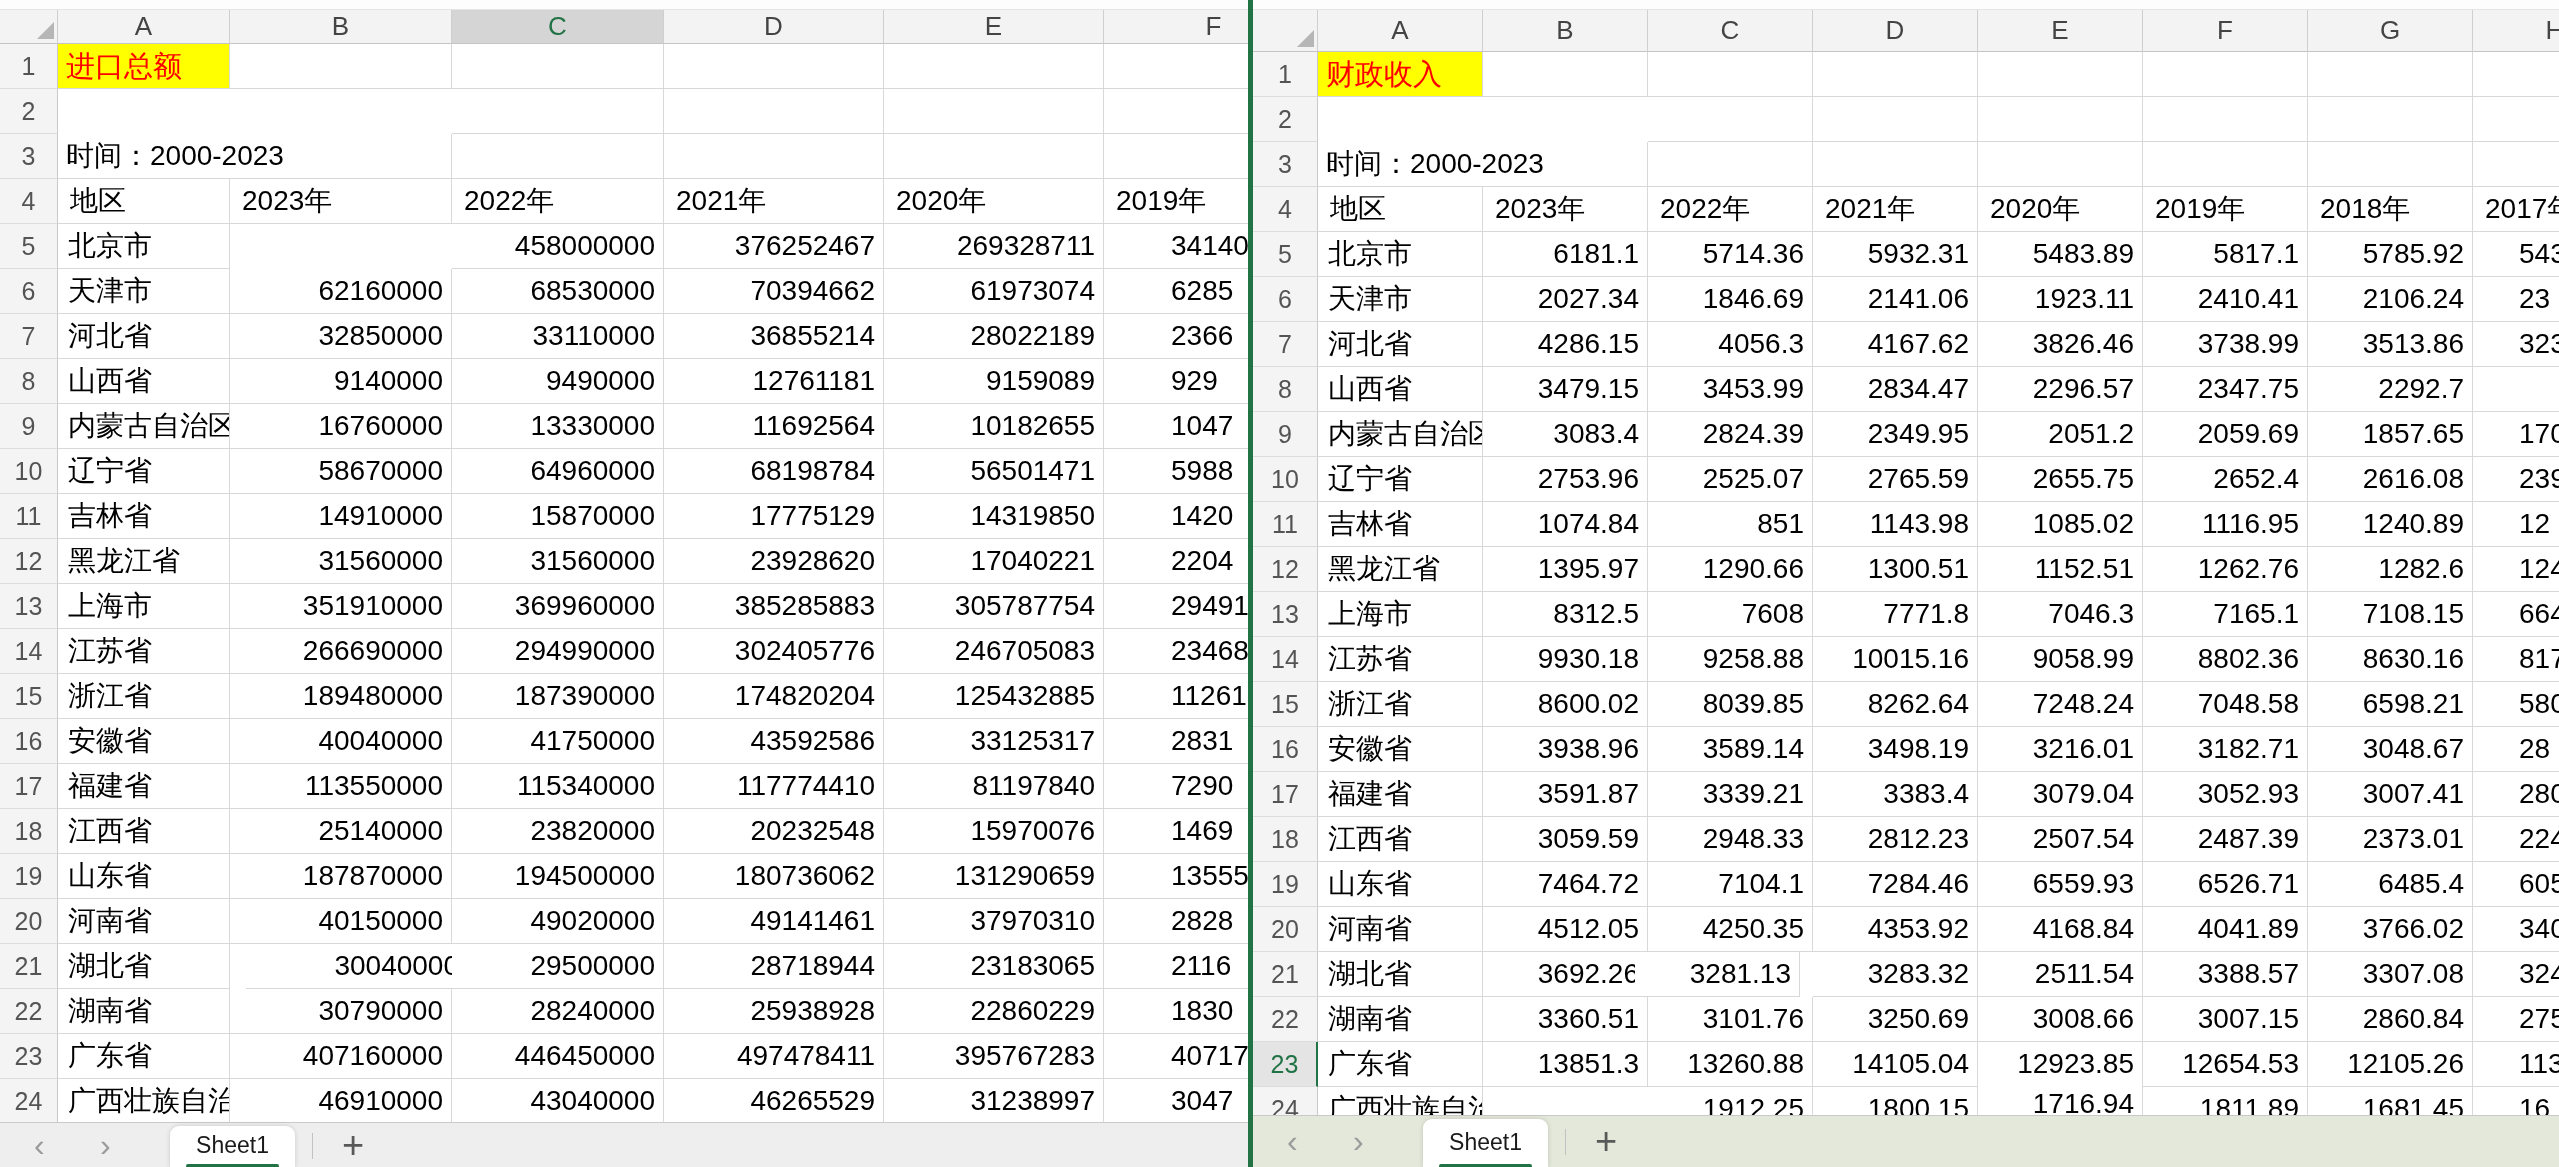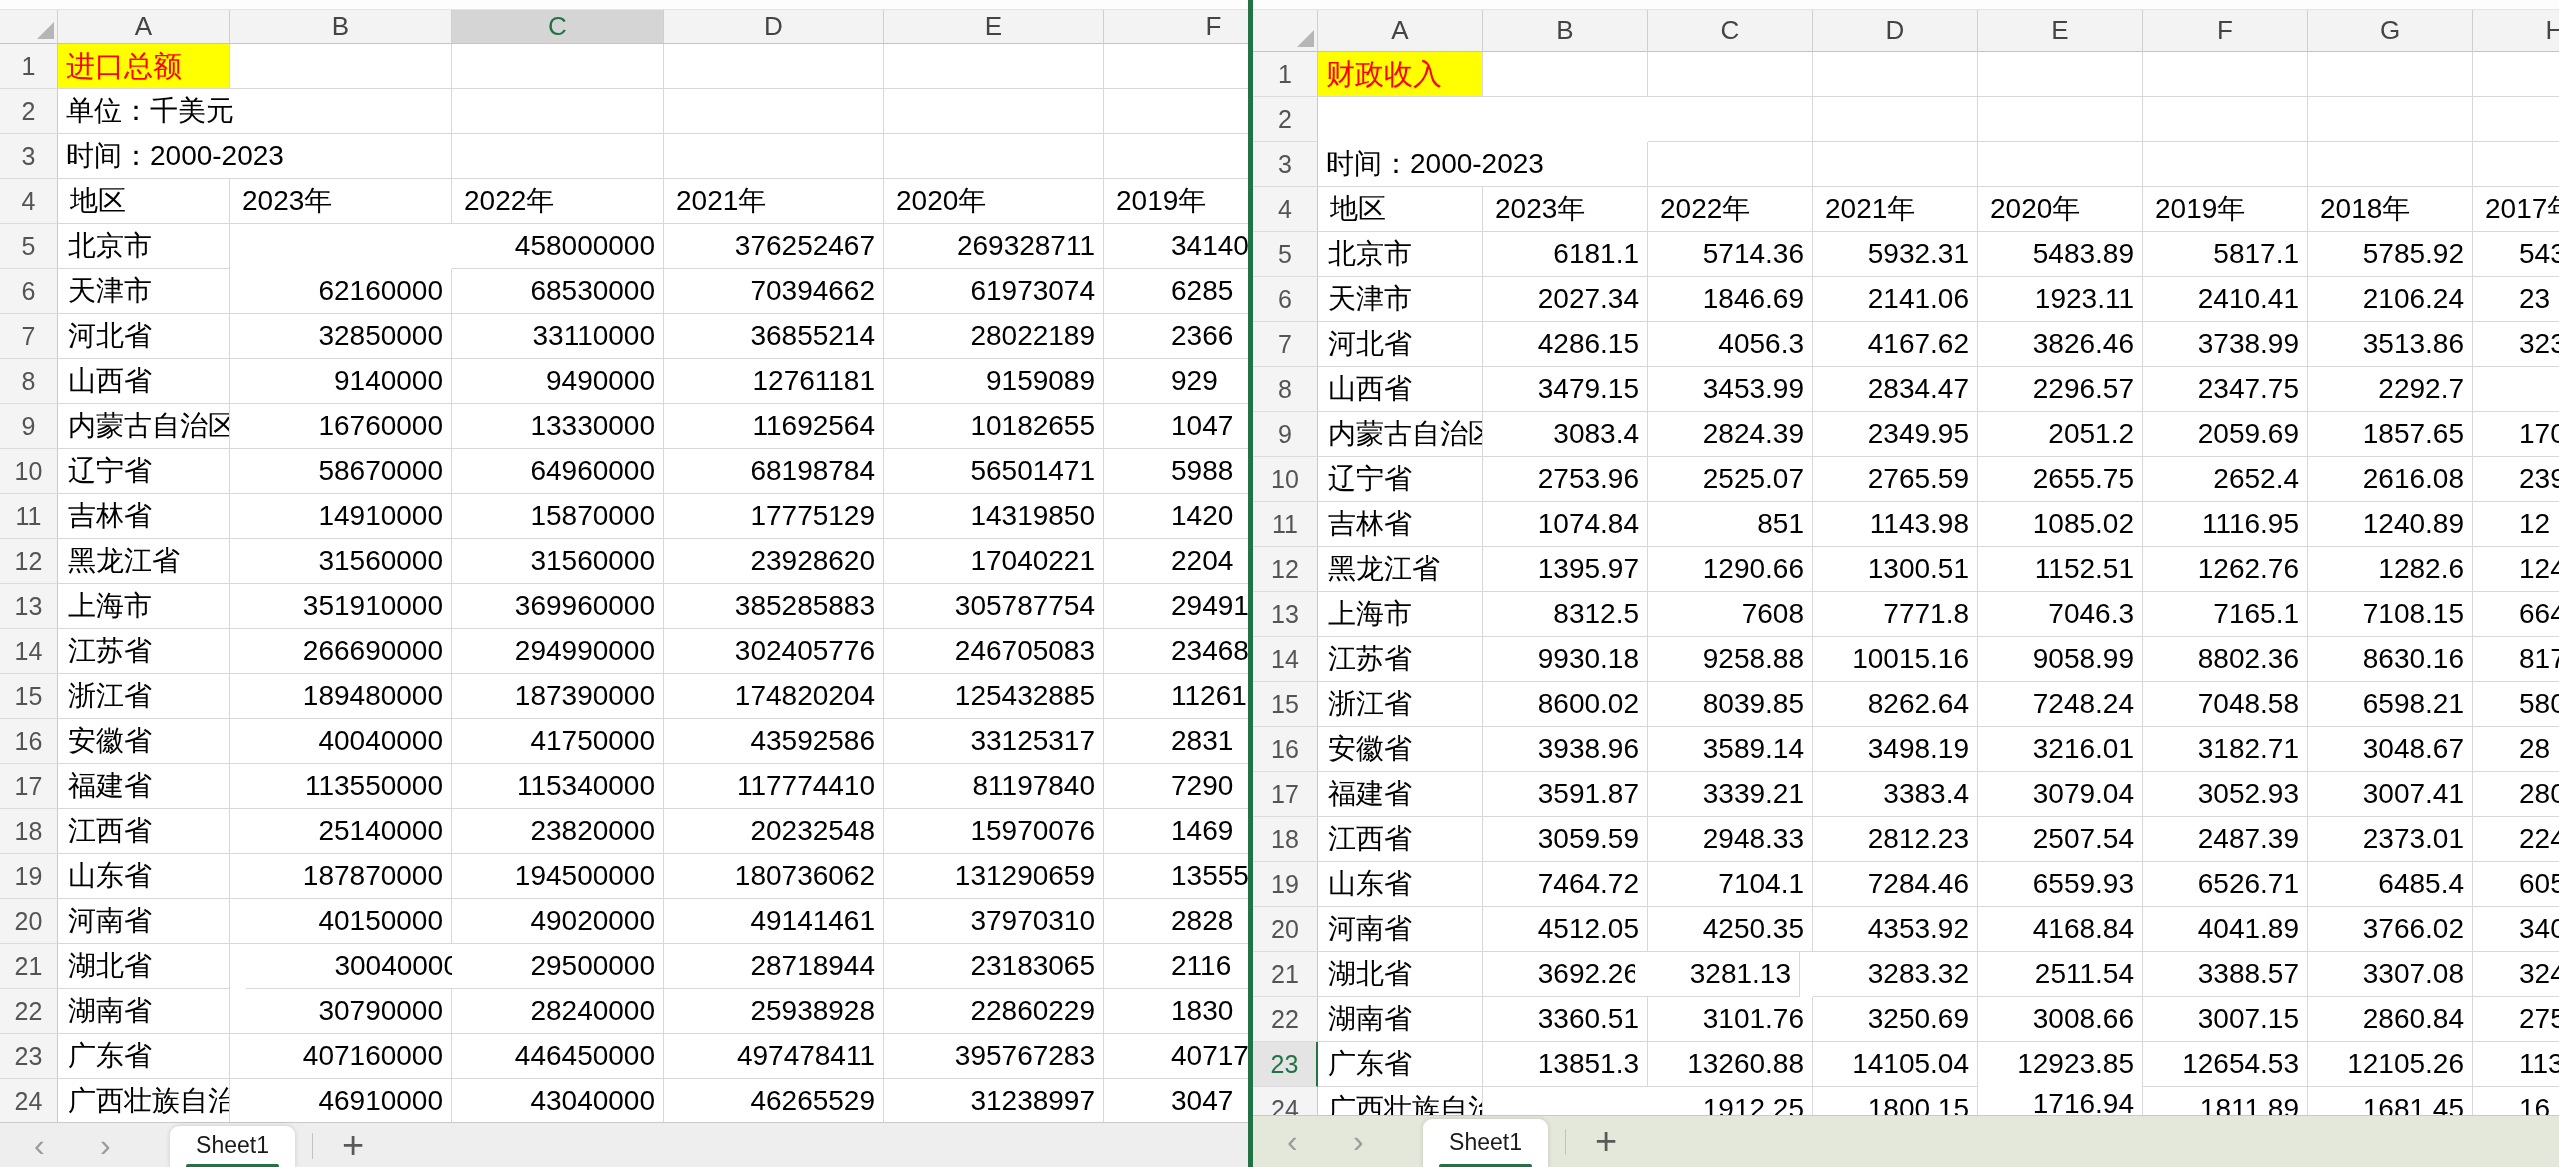--- a/index.html
+++ b/index.html
@@ -51,21 +51,20 @@
     <div class="colhdr" style="left: 884px; top: 10px; width: 220px; height: 34px; line-height: 33px;">E</div>
     <div class="colhdr" style="left: 1104px; top: 10px; width: 220px; height: 34px; line-height: 33px;">F</div>
     <div class="rowhdr" style="left: 0px; top: 44px; width: 58px; height: 45px; line-height: 44px;">1</div>
     <div class="cell titlec" style="left: 58px; top: 44px; width: 172px; height: 45px; line-height: 44px; background: rgb(255, 255, 0);">进口总额</div>
     <div class="cell" style="left: 230px; top: 44px; width: 222px; height: 45px;"></div>
     <div class="cell" style="left: 452px; top: 44px; width: 212px; height: 45px;"></div>
     <div class="cell" style="left: 664px; top: 44px; width: 220px; height: 45px;"></div>
     <div class="cell" style="left: 884px; top: 44px; width: 220px; height: 45px;"></div>
     <div class="cell" style="left: 1104px; top: 44px; width: 220px; height: 45px;"></div>
     <div class="rowhdr" style="left: 0px; top: 89px; width: 58px; height: 45px; line-height: 44px;">2</div>
-    <div class="cell info" style="left: 58px; top: 89px; width: 394px; height: 45px; line-height: 44px;">单位：千美元</div>
     <div class="cell" style="left: 452px; top: 89px; width: 212px; height: 45px;"></div>
     <div class="cell" style="left: 664px; top: 89px; width: 220px; height: 45px;"></div>
     <div class="cell" style="left: 884px; top: 89px; width: 220px; height: 45px;"></div>
     <div class="cell" style="left: 1104px; top: 89px; width: 220px; height: 45px;"></div>
     <div class="rowhdr" style="left: 0px; top: 134px; width: 58px; height: 45px; line-height: 44px;">3</div>
     <div class="cell info" style="left: 58px; top: 134px; width: 394px; height: 45px; line-height: 44px;">时间：2000-2023</div>
     <div class="cell" style="left: 452px; top: 134px; width: 212px; height: 45px;"></div>
     <div class="cell" style="left: 664px; top: 134px; width: 220px; height: 45px;"></div>
     <div class="cell" style="left: 884px; top: 134px; width: 220px; height: 45px;"></div>
     <div class="cell" style="left: 1104px; top: 134px; width: 220px; height: 45px;"></div>

